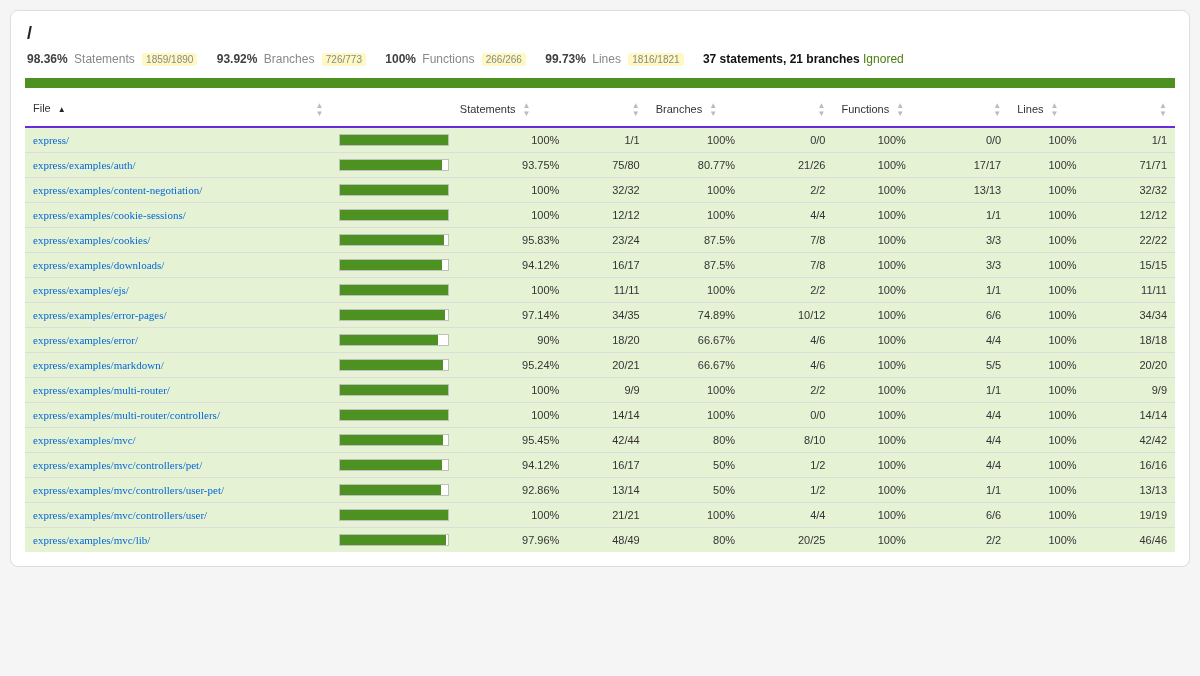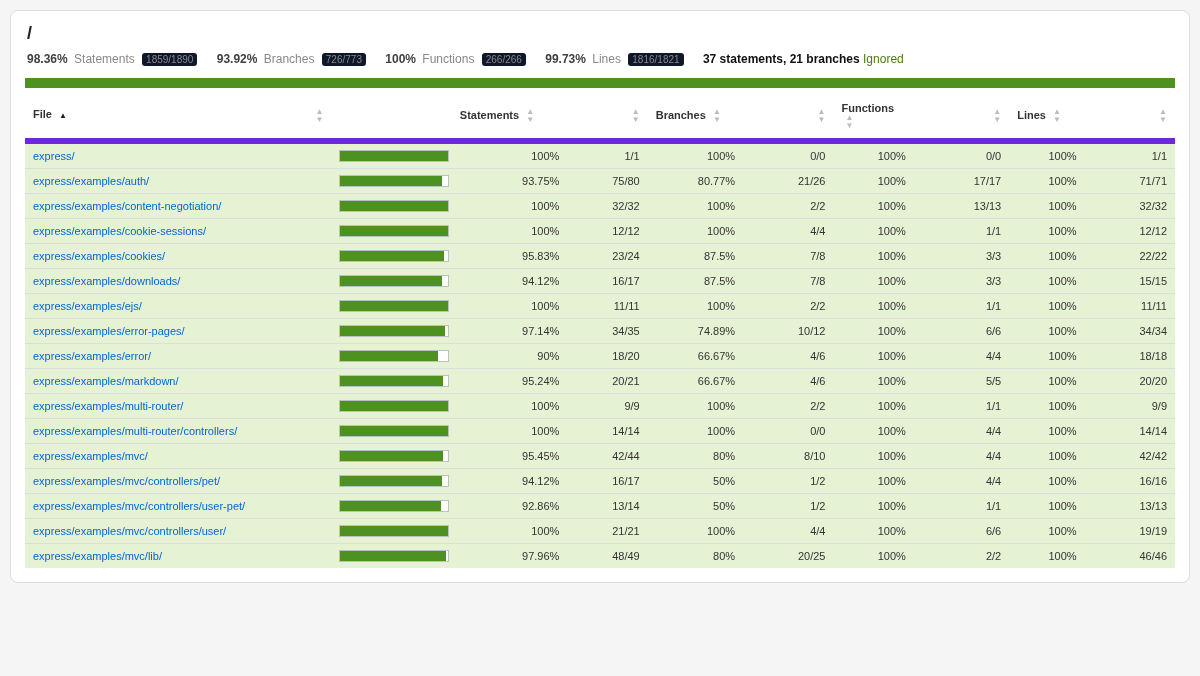--- a/index.html
+++ b/index.html
@@ -27,50 +27,50 @@
   }
   .summary {
     padding:0 2px 10px 2px;
     color:#888;
     font-size:12px;
   }
   .summary .metric { display:inline-block; margin-right:16px; }
   .summary .metric .pct { color:#404040; font-weight:700; margin-right:3px; }
   .summary .metric .word { color:#888; margin-right:4px; }
   .summary .metric .frac {
-    font-size:10px; color:#888; background:#0f172a;
+    font-size:10px; color:#888; background:#fef9c3;
     padding:1px 4px; border-radius:3px;
   }
   .summary .ignored { display:inline-block; }
   .summary .ignored .strong { color:#111; font-weight:700; }
   .summary .ignored .word { color:#4d7c0f; }
 
   .bigbar { height:10px; width:100%; background:#4d9221; margin:2px 0 8px 0; }
 
   table.cov { width:100%; border-collapse:collapse; table-layout:fixed; }
   table.cov thead th {
-    text-align:left; font-weight:700; color:#333;
+    text-align:left; font-weight:400; color:#333;
     font-size:11px; padding:6px 8px 8px 8px;
-    border-bottom:6px solid #6d28d9; position:relative;
+    border-bottom:2px solid #6d28d9; position:relative;
     cursor:pointer; user-select:none;
   }
   table.cov thead th .sorter {
     display:inline-block; margin-left:4px; color:#bbb; font-size:8px; line-height:8px;
     vertical-align:middle;
   }
   table.cov thead th .sorter .up, table.cov thead th .sorter .down { display:block; }
   table.cov thead th .sort-asc { color:#222; font-size:8px; margin-left:4px; }
   table.cov thead th.sortright .sorter { float:right; }
 
   table.cov td {
     padding:6px 8px; border-top:1px solid #ddd; font-size:11px;
     background:#e6f2d4;
   }
   tr.row td:first-child { }
-  td.file a { color:#0366d6; text-decoration:none; }
+  td.file a { color:#0366d6; text-decoration:none;font-family:Liberation Serif, serif; }
 
   td.num, th.num { text-align:right; }
 
   td.bar-cell { width:120px; }
   .bar-outer {
     height:12px; width:110px; background:#fff; border:1px solid #bfbfbf;
   }
   .bar-inner { height:100%; background:#4d9221; }
 
   td.warn { background:#fff3c4; }

